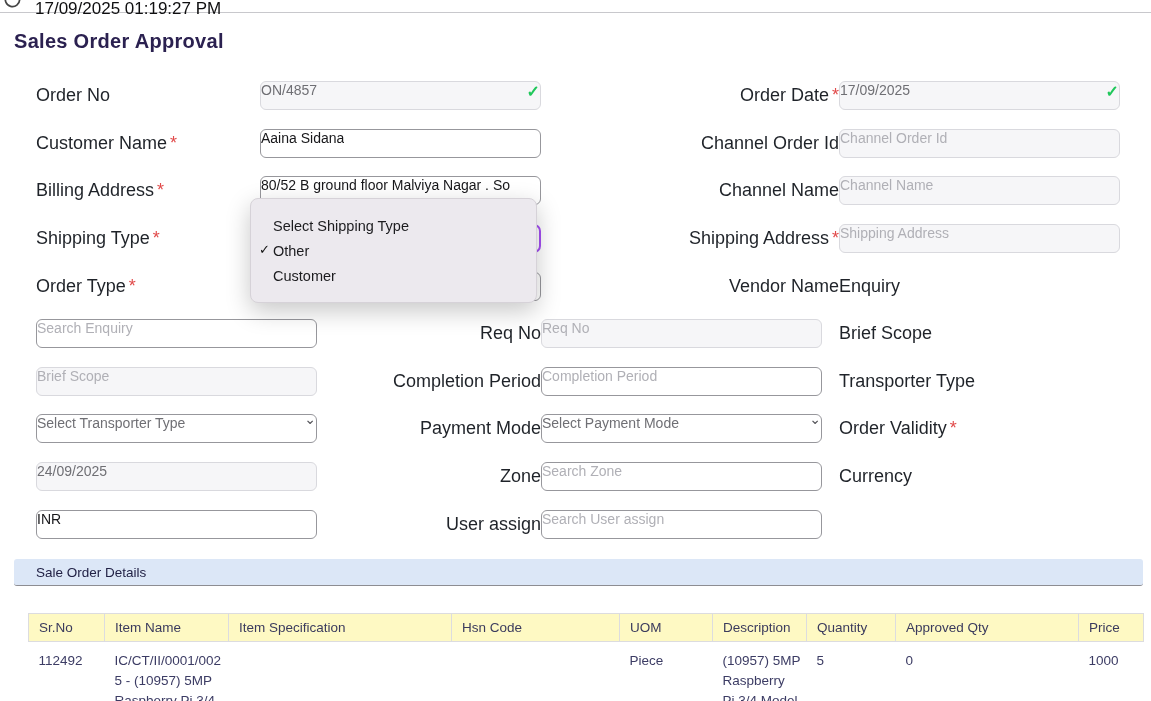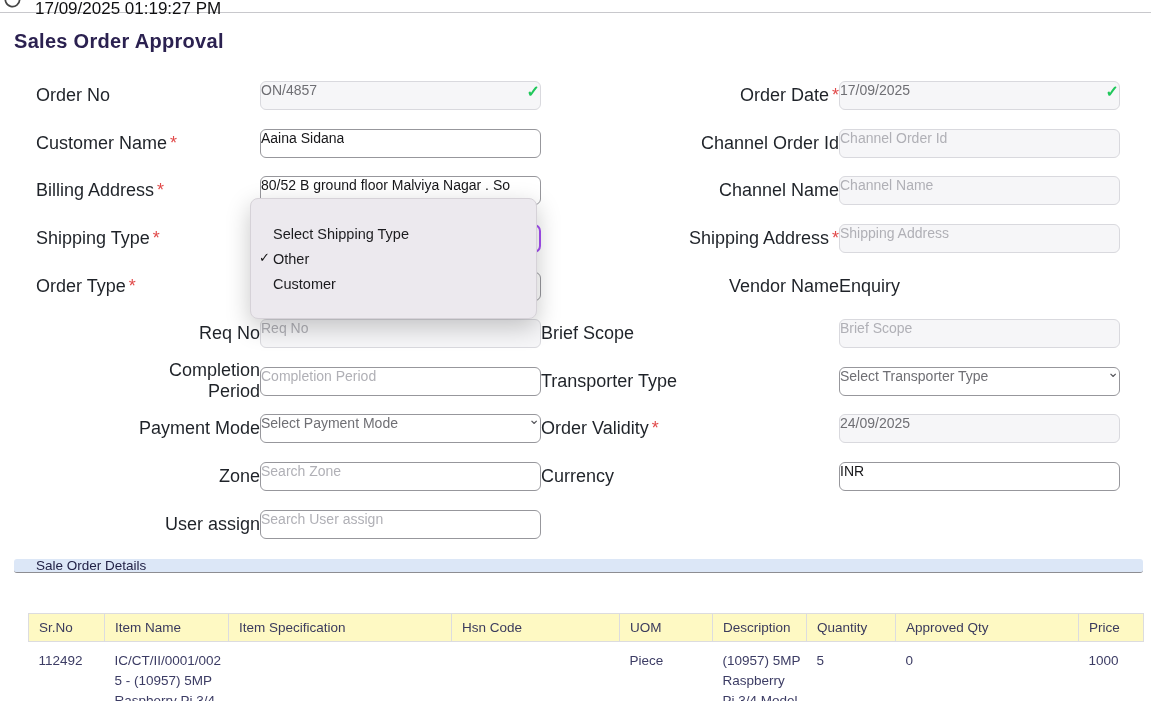--- a/index.html
+++ b/index.html
@@ -35,27 +35,27 @@
   .muted { color:#6f6f74; }
   .placeholder { color:#b0b0b6; }
   .check { margin-left:auto; color:#1fc75a; font-weight:700; font-size:16px; }
   .chev { margin-left:auto; color:#55555a; font-size:14px; line-height:1;
           transform:translateY(-3px); }
   .field.focus { border:2px solid #a44ff2; border-radius:7px; }
 
   
   .menu { position:absolute; left:250px; top:198px; width:287px;
           background:#ece9ee; border:1px solid #d6d2d8; border-radius:8px;
-          box-shadow:0 8px 24px rgba(0,0,0,.22); padding:22px 0; z-index:20; }
+          box-shadow:0 8px 24px rgba(0,0,0,.22); padding:14px 0; z-index:20; }
   .menu-item { position:relative; height:25px; display:flex; align-items:center;
                padding-left:22px; font-size:14.5px; color:#1c1c1f; }
   .mcheck { position:absolute; left:8px; top:4px; font-size:13px; color:#111; }
 
   
-  .band { position:absolute; left:14px; top:559px; width:1129px; height:14px;
+  .band { position:absolute; left:14px; top:559px; width:1129px; height:27px;
           background:#dce7f7; border-bottom:1px solid #8d8d92; border-radius:3px;
           display:flex; align-items:center; padding-left:22px;
           font-size:13.5px; color:#222246; }
 
   
   .items-table { position:absolute; left:28px; top:613px; width:1115px;
                  border-collapse:collapse; table-layout:fixed; font-size:13.5px; }
   .items-table th { background:#fef9c3; border:1px solid #dcdcdf; color:#3b3b5d;
                     font-weight:400; text-align:left; height:28px;
                     padding:5px 4px 5px 10px; white-space:nowrap; overflow:hidden; }
@@ -136,20 +136,25 @@
   <div class="lbl"><span>Order Type</span><span class="req">*</span></div>
   <div>
       <div class="field">
     <span class="val muted">Item</span>
     <span class="chev">⌄</span>
   </div>
     </div>
   <div class="lbl rlbl"><span>Vendor Name</span></div>
 
   <div class="lbl"><span>Enquiry</span></div>
+  <div>
+      <div class="field">
+    <span class="val placeholder">Search Enquiry</span>
+  </div>
+    </div>
   <div class="lbl rlbl"><span>Req No</span></div>
   <div>
       <div class="field disabled">
     <span class="val placeholder">Req No</span>
   </div>
     </div>
 
   <div class="lbl"><span>Brief Scope</span></div>
   <div>
       <div class="field disabled">

